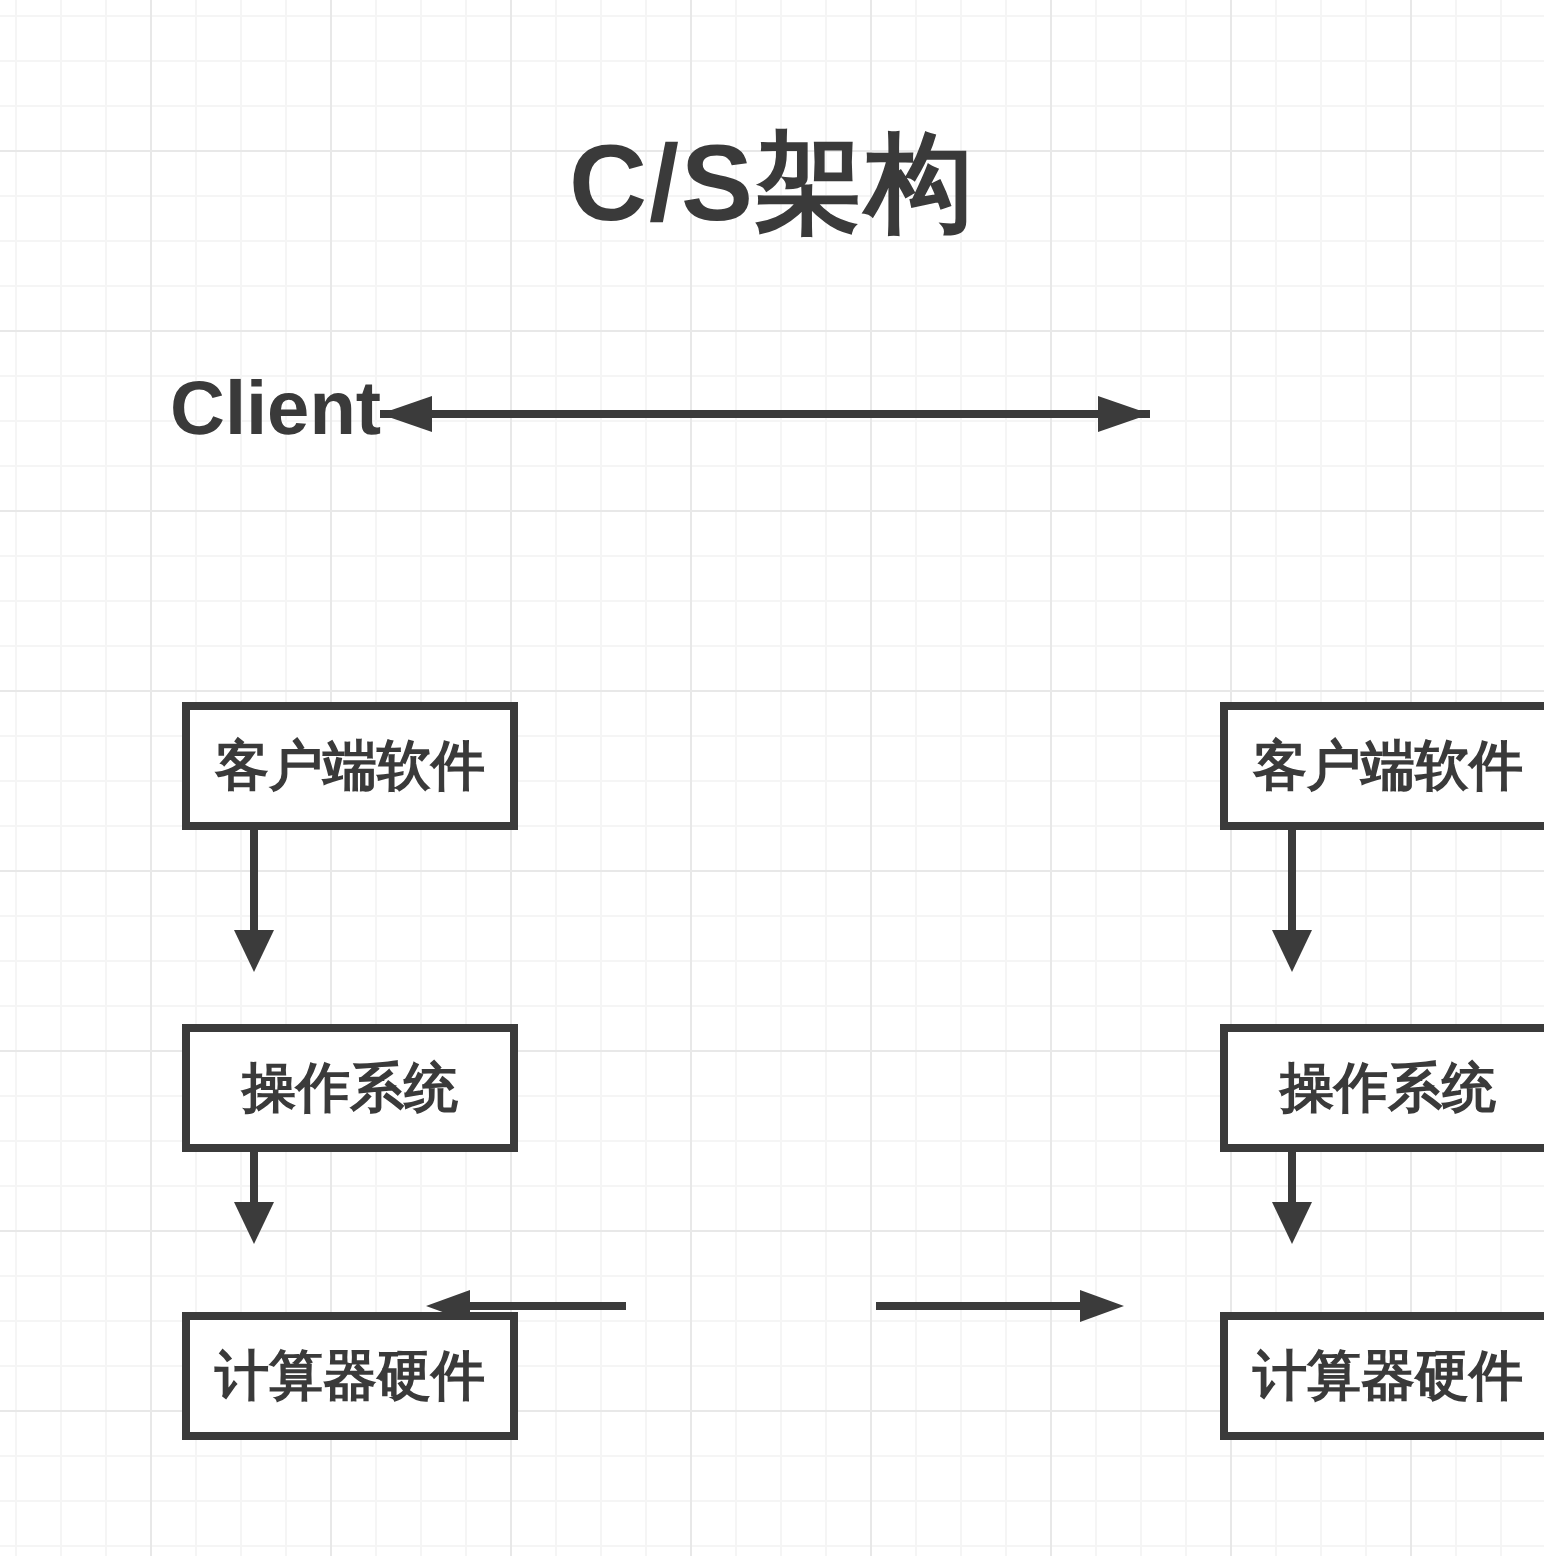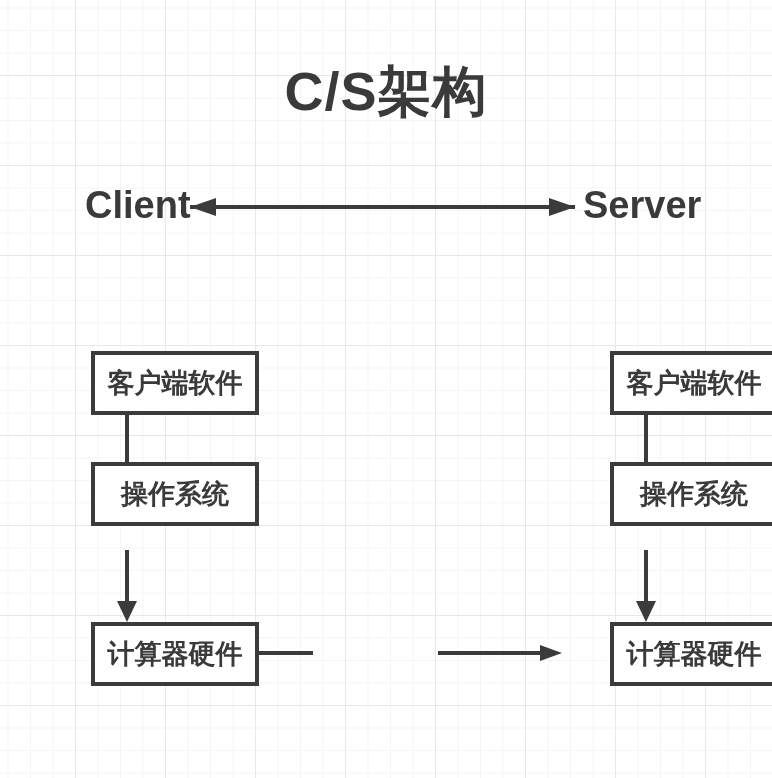--- a/index.html
+++ b/index.html
@@ -69,22 +69,22 @@
     background:var(--background);
     display:flex;align-items:center;justify-content:center;
     font-size:27px;font-weight:bold;
     color:var(--text);
     z-index:2;
     margin-left:48px;
   }
   .col-left{left:43px;}
   .col-right{left:562px;}
   .row-1{top:351px;}
-  .row-2{top:462px;font-family:Liberation Serif, serif;}
-  .row-3{top:622px;}
+  .row-2{top:512px;font-family:Liberation Serif, serif;}
+  .row-3{top:656px;}
 
   .l-a1-line{left:125px;top:415px;height:53px;}
   .l-a1-head{left:117px;top:465px;}
   .l-a2-line{left:125px;top:550px;height:53px;}
   .l-a2-head{left:117px;top:601px;}
   .r-a1-line{left:644px;top:415px;height:53px;}
   .r-a1-head{left:636px;top:465px;}
   .r-a2-line{left:644px;top:550px;height:53px;}
   .r-a2-head{left:636px;top:601px;}
 
@@ -108,21 +108,20 @@
   }
 </style>
 </head>
 <body>
 
 <div class="canvas">
 
   <div class="title">C/S架构</div>
 
   <div class="top-label client-label">Client</div>
-  <div class="top-label server-label">Server</div>
 
   <div class="hline main-line"></div>
   <div class="tri tri-left main-head-left"></div>
   <div class="tri tri-right main-head-right"></div>
 
   <div class="node col-left row-1">客户端软件</div>
   <div class="node col-left row-2">操作系统</div>
   <div class="node col-left row-3">计算器硬件</div>
 
   <div class="node col-right row-1">客户端软件</div>

